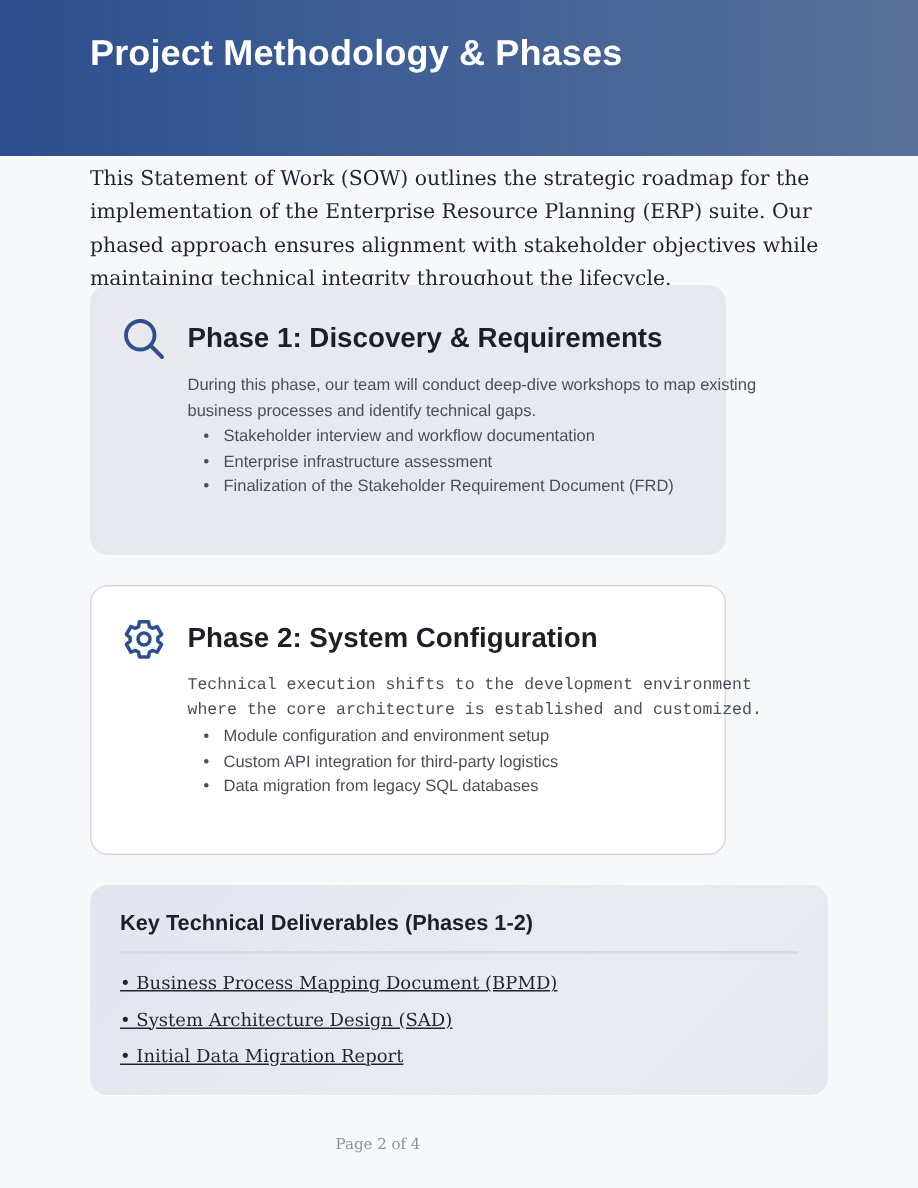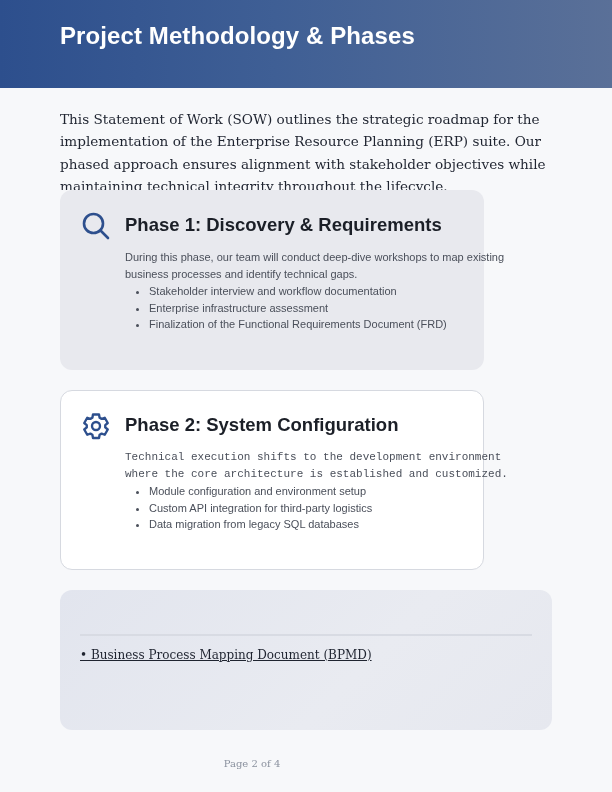--- a/index.html
+++ b/index.html
@@ -5,21 +5,21 @@
   * { box-sizing: border-box; margin: 0; padding: 0; }
   html, body { width: 612px; height: 792px; }
   body {
     background: #f7f8fa;
     font-family: "Liberation Sans", sans-serif;
     color: #1f2430;
     position: relative;
     overflow: hidden;
   }
   .header {
-    position: absolute; left: 0; top: 0; width: 612px; height: 88px;
+    position: absolute; left: 0; top: 0; width: 612px; height: 104px;
     background: linear-gradient(90deg, #2d4f8d 0%, #3f5f95 45%, #5a7098 100%);
   }
   .header h1 {
     position: absolute; left: 60px; top: 22px;
     color: #ffffff; font-size: 24px; font-weight: bold;
     font-family: "Liberation Sans", sans-serif;
     letter-spacing: 0.1px;
   }
   .intro {
     position: absolute; left: 60px; top: 108px; width: 492px; height: 82px;
@@ -89,40 +89,43 @@
     <svg width="30" height="30" viewBox="0 0 30 30" fill="none" stroke="#2d4f8d" stroke-width="2.6" stroke-linecap="round">
       <circle cx="12.5" cy="12.5" r="9.5"></circle>
       <line x1="19.5" y1="19.5" x2="27" y2="27"></line>
     </svg>
   </span>
   <h2 class="title">Phase 1: Discovery &amp; Requirements</h2>
   <p class="desc">During this phase, our team will conduct deep-dive workshops to map existing business processes and identify technical gaps.</p>
   <ul>
     <li>Stakeholder interview and workflow documentation</li>
     <li>Enterprise infrastructure assessment</li>
-    <li>Finalization of the Functional Requirements Document (FRD)</li>
+    <li>Finalization of the Stakeholder Requirement Document (FRD)</li>
   </ul>
 </section>
 
 <section class="card p2">
   <span class="icon" style="left:20px;top:20px;">
     <svg width="30" height="30" viewBox="0 0 24 24" fill="none" stroke="#2d4f8d" stroke-width="1.9" stroke-linecap="round" stroke-linejoin="round">
       <path d="M9.6 2.8h4.8l.5 2.6 1.6.9 2.5-.9 2.4 4.2-2 1.7v1.8l2 1.7-2.4 4.2-2.5-.9-1.6.9-.5 2.6H9.6l-.5-2.6-1.6-.9-2.5.9-2.4-4.2 2-1.7v-1.8l-2-1.7 2.4-4.2 2.5.9 1.6-.9z"></path>
       <circle cx="12" cy="12" r="3.2"></circle>
     </svg>
   </span>
   <h2 class="title" style="top:23px;left:64px;">Phase 2: System Configuration</h2>
   <p class="desc" style="top:58px;left:64px;font-family:Liberation Mono, monospace;">Technical execution shifts to the development environment where the core architecture is established and customized.</p>
   <ul style="top:92px;left:88px;">
     <li>Module configuration and environment setup</li>
     <li>Custom API integration for third-party logistics</li>
     <li>Data migration from legacy SQL databases</li>
   </ul>
 </section>
 
 <section class="deliv">
+  <h3 class="dtitle">Key Technical Deliverables (Phases 1-2)</h3>
   <div class="rule"></div>
   <div class="ditems">
     <div>• Business Process Mapping Document (BPMD)</div>
+    <div>• System Architecture Design (SAD)</div>
+    <div>• Initial Data Migration Report</div>
   </div>
 </section>
 
 <div class="footer">Page 2 of 4</div>
 
 </body></html>

